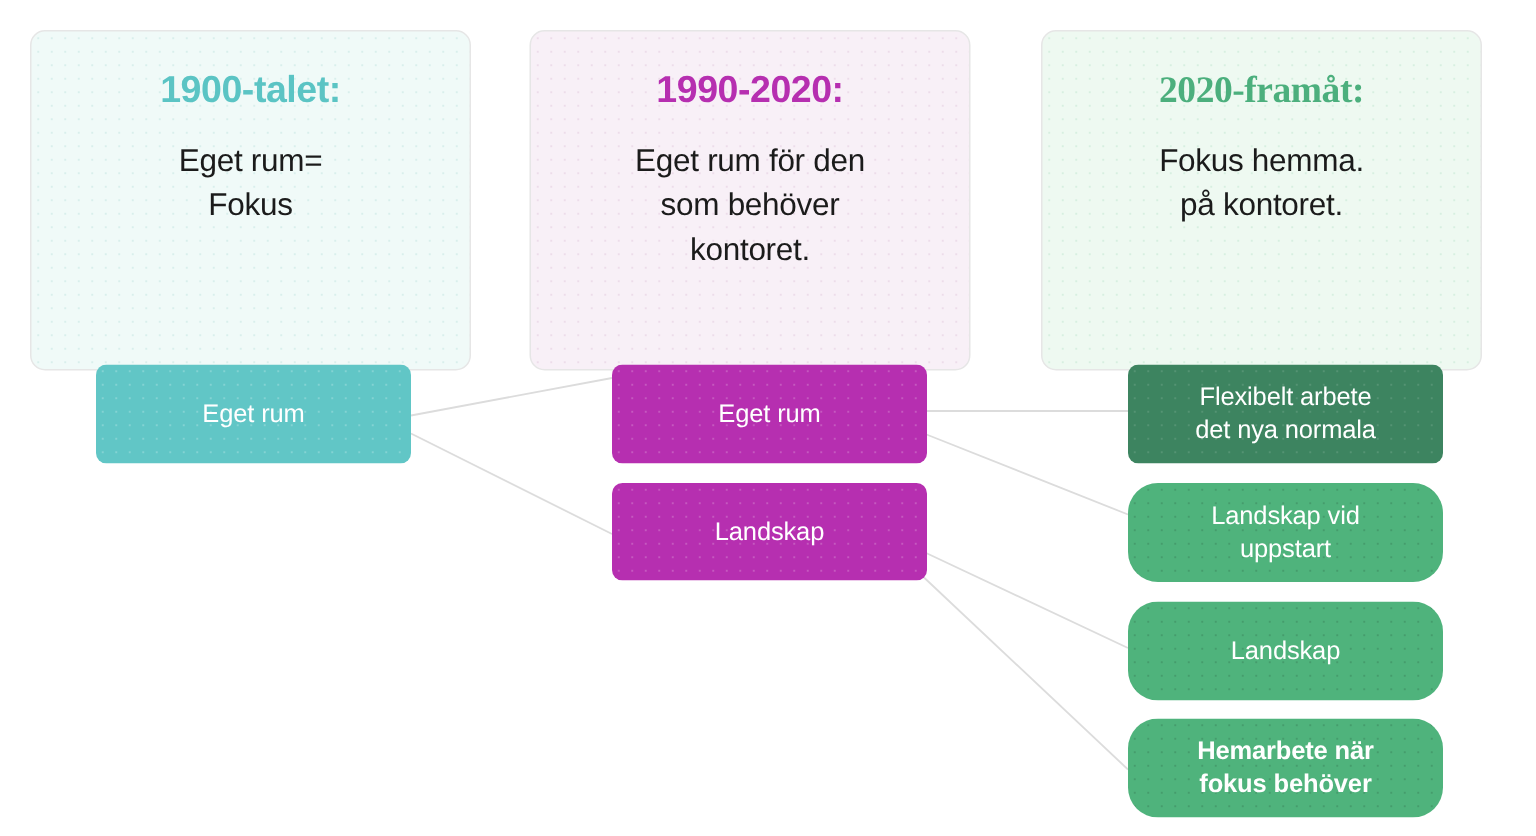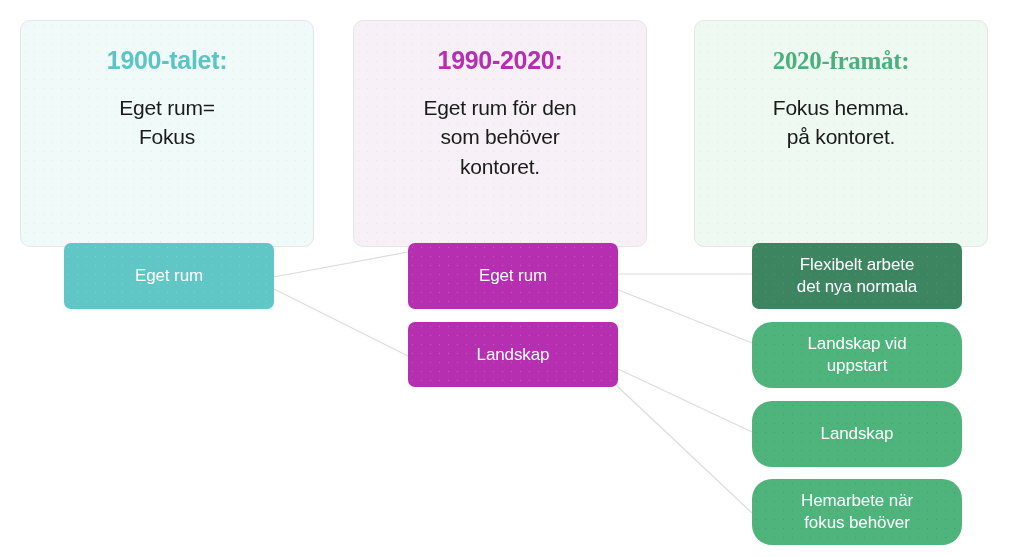--- a/index.html
+++ b/index.html
@@ -132,21 +132,21 @@
 
   
   #node-c1-egetrum { left: 64px;  top: 243px; height: 66px; }
   
   #node-c2-egetrum { left: 408px; top: 243px; height: 66px; }
   #node-c2-landskap { left: 408px; top: 322px; height: 65px; }
   
   #node-c3-flexibelt { left: 752px; top: 243px; height: 66px; }
   #node-c3-uppstart  { left: 752px; top: 322px; height: 66px; }
   #node-c3-landskap  { left: 752px; top: 401px; height: 66px; }
-  #node-c3-hemarbete { left: 752px; top: 479px; height: 66px; }
+  #node-c3-hemarbete { left: 752px; top: 479px; height: 66px; font-weight: bold; }
 </style>
 </head>
 <body>
 
 <div id="stage">
 
   <svg id="connectors" viewBox="0 0 1024 557" width="1024" height="557" xmlns="http://www.w3.org/2000/svg">
     <line x1="274" y1="277" x2="408" y2="252"></line>
     <line x1="274" y1="289" x2="408" y2="356"></line>
     <line x1="616" y1="274" x2="752" y2="274"></line>

